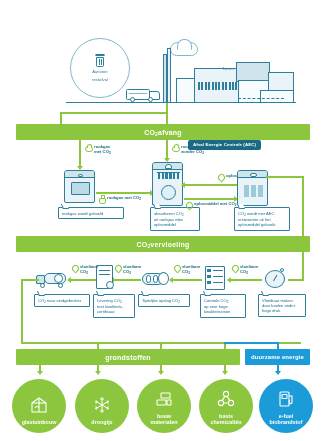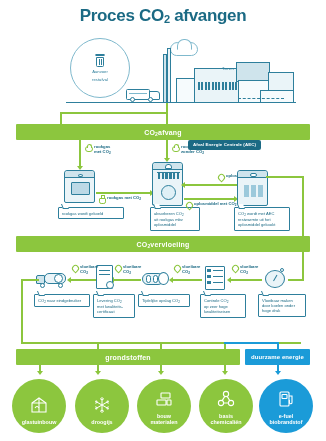--- a/index.html
+++ b/index.html
@@ -180,23 +180,20 @@
   .cir .lbl { font-size: 5.4px; font-weight: bold; text-align: center; line-height: 6.2px; }
   .cir .ico { width: 20px; height: 20px; position: relative; margin-bottom: 1px; }
 
   svg { display:block; overflow: visible; }
 </style>
 </head>
 <body>
 
 <div class="stage">
 
-  <div class="title">
-    <span>Proces CO</span><sub>2</sub><span> afvangen</span>
-  </div>
 
   <div class="scene">
     <div class="ground"></div>
 
     <div class="circle-waste">
       <div class="bin">
         <div class="lid"></div>
           <div class="body"></div>
       </div>
       <div class="cap">Aanvoer</div>

